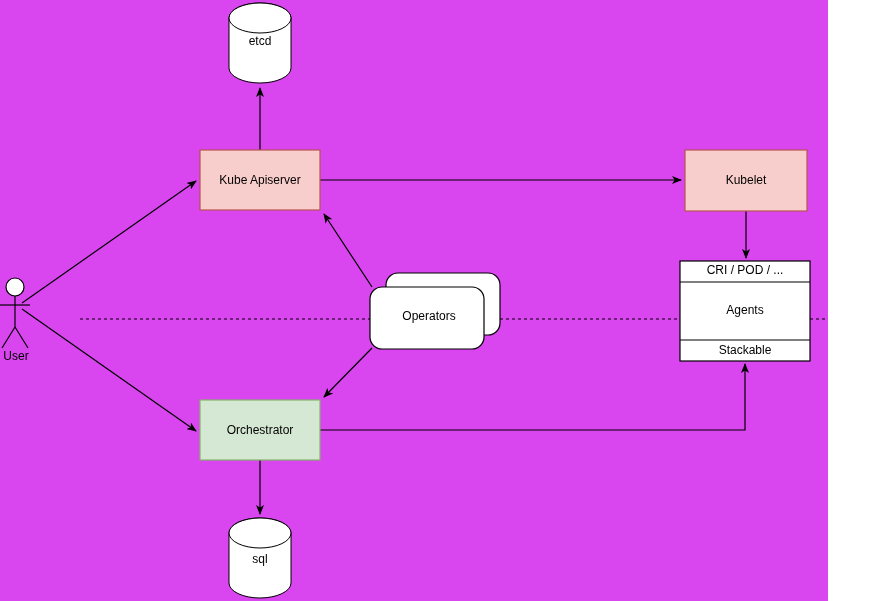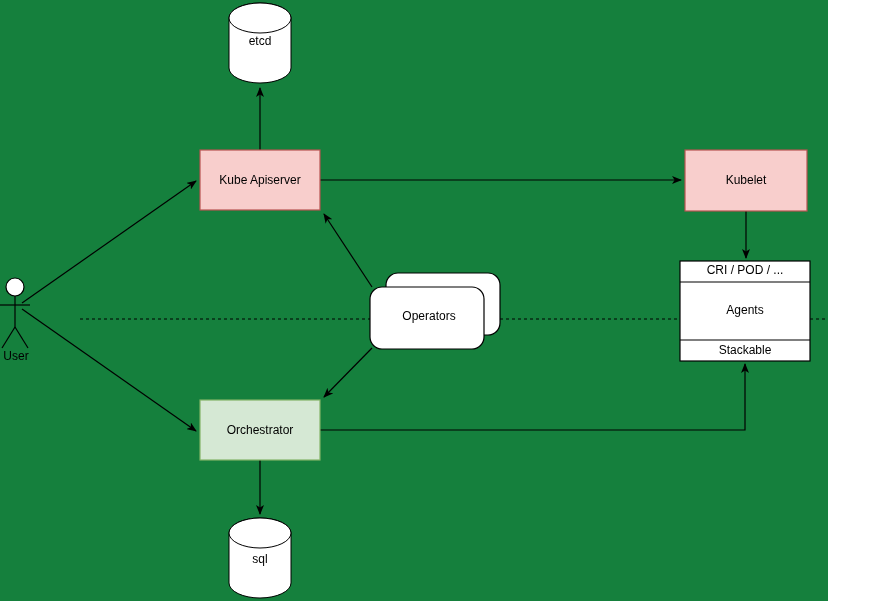--- a/index.html
+++ b/index.html
@@ -4,21 +4,21 @@
 <style>
   html, body {
     margin: 0;
     padding: 0;
     background: #ffffff;
   }
   #canvas {
     position: relative;
     width: 828px;
     height: 601px;
-    background: #15803d;
+    background: #d946ef;
     font-family: "Liberation Sans", sans-serif;
     overflow: hidden;
   }
   #diagram-svg {
     position: absolute;
     left: 0;
     top: 0;
     width: 892px;
     height: 601px;
   }

